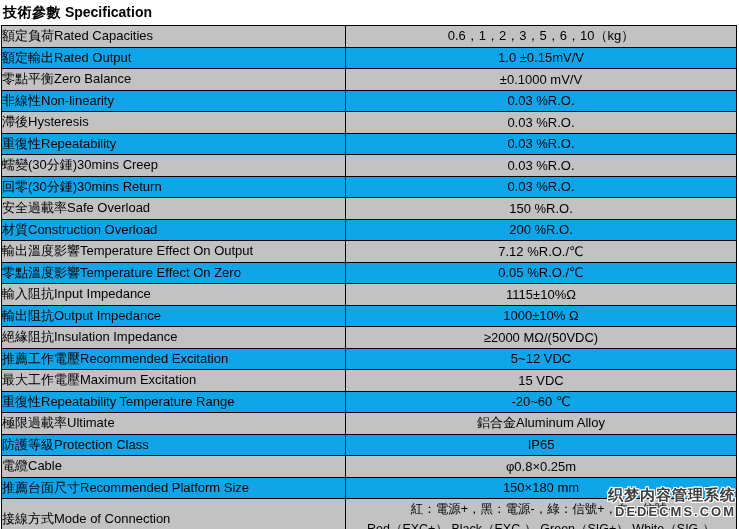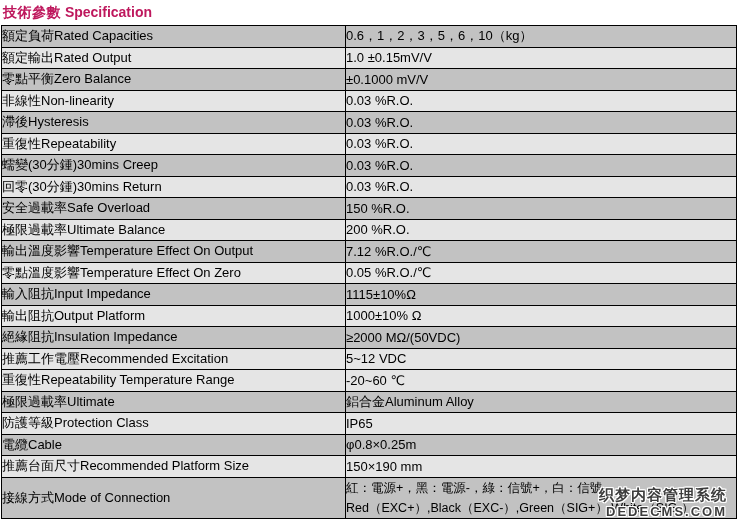--- a/index.html
+++ b/index.html
@@ -12,21 +12,21 @@
     background: #ffffff;
     font-family: "Liberation Sans", "DejaVu Sans", sans-serif;
     position: relative;
     overflow: hidden;
     color: #000;
   }
   .title {
     margin: 4px 0 3px 3px;
     font-size: 14px;
     font-weight: bold;
-    color: #be185d;
+    color: #000000;
   }
   .title .zh {
     font-weight: 900;
     letter-spacing: 0.5px;
   }
   table.spec {
     border-collapse: collapse;
     width: 736px;
     margin-left: 1px;
     table-layout: fixed;
@@ -36,34 +36,34 @@
     font-size: 13px;
     padding: 0;
     overflow: hidden;
   }
   td.param {
     width: 343px;
     text-align: left;
     padding-left: 4px;
   }
   td.value {
-    text-align: left;
+    text-align: center;
   }
   tr.row-normal { height: 21.5px; border-radius: 10px; }
   tr.row-last   { height: 29px; }
   tr.gray { background: var(--row-alt, #c2c2c2); }
-  tr.white { background: #e5e5e5; }
+  tr.white { background: #0ea5e9; }
   tr.row-last td.value {
     white-space: pre-line;
     font-size: 12.5px;
     line-height: 20px;
   }
   .watermark {
     position: absolute;
-    right: 12px;
+    right: 3px;
     bottom: 9px;
     text-align: right;
     font-weight: bold;
     color: #3d3d3d;
     line-height: 17px;
     text-shadow:
       -1px -1px 0 #fff, 1px -1px 0 #fff,
       -1px  1px 0 #fff, 1px  1px 0 #fff,
        0   -1px 0 #fff, 0    1px 0 #fff,
       -1px  0   0 #fff, 1px  0   0 #fff;
@@ -112,66 +112,70 @@
       </tr>
       <tr class="white row-normal">
         <td class="param">回零(30分鍾)30mins Return</td>
         <td class="value">0.03 %R.O.</td>
       </tr>
       <tr class="gray row-normal">
         <td class="param">安全過載率Safe Overload</td>
         <td class="value">150 %R.O.</td>
       </tr>
       <tr class="white row-normal">
-        <td class="param">極限過載率Ultimate Balance</td>
+        <td class="param">材質Construction Overload</td>
         <td class="value">200 %R.O.</td>
       </tr>
       <tr class="gray row-normal">
         <td class="param">輸出溫度影響Temperature Effect On Output</td>
         <td class="value">7.12 %R.O./℃</td>
       </tr>
       <tr class="white row-normal">
         <td class="param">零點溫度影響Temperature Effect On Zero</td>
         <td class="value">0.05 %R.O./℃</td>
       </tr>
       <tr class="gray row-normal">
         <td class="param">輸入阻抗Input Impedance</td>
         <td class="value">1115±10%Ω</td>
       </tr>
       <tr class="white row-normal">
-        <td class="param">輸出阻抗Output Platform</td>
+        <td class="param">輸出阻抗Output Impedance</td>
         <td class="value">1000±10% Ω</td>
       </tr>
       <tr class="gray row-normal">
         <td class="param">絕緣阻抗Insulation Impedance</td>
         <td class="value">≥2000 MΩ/(50VDC)</td>
       </tr>
       <tr class="white row-normal">
         <td class="param">推薦工作電壓Recommended Excitation</td>
         <td class="value">5~12 VDC</td>
+      </tr>
+      <tr class="gray row-normal">
+        <td class="param">最大工作電壓Maximum Excitation</td>
+        <td class="value">15 VDC</td>
       </tr>
       <tr class="white row-normal">
         <td class="param">重復性Repeatability Temperature Range</td>
         <td class="value">-20~60 ℃</td>
       </tr>
       <tr class="gray row-normal">
         <td class="param">極限過載率Ultimate</td>
         <td class="value">鋁合金Aluminum Alloy</td>
       </tr>
       <tr class="white row-normal">
         <td class="param">防護等級Protection Class</td>
         <td class="value">IP65</td>
       </tr>
       <tr class="gray row-normal">
         <td class="param">電纜Cable</td>
         <td class="value">φ0.8×0.25m</td>
       </tr>
       <tr class="white row-normal">
         <td class="param">推薦台面尺寸Recommended Platform Size</td>
-        <td class="value">150×190 mm</td>
+        <td class="value">150×180 mm</td>
       </tr>
       <tr class="gray row-last">
         <td class="param">接線方式Mode of Connection</td>
         <td class="value">紅：電源+，黑：電源-，綠：信號+，白：信號-
 Red（EXC+）,Black（EXC-）,Green（SIG+）,White（SIG-）</td>
       </tr>
     </tbody>
 </table>
 
 <div class="watermark">

